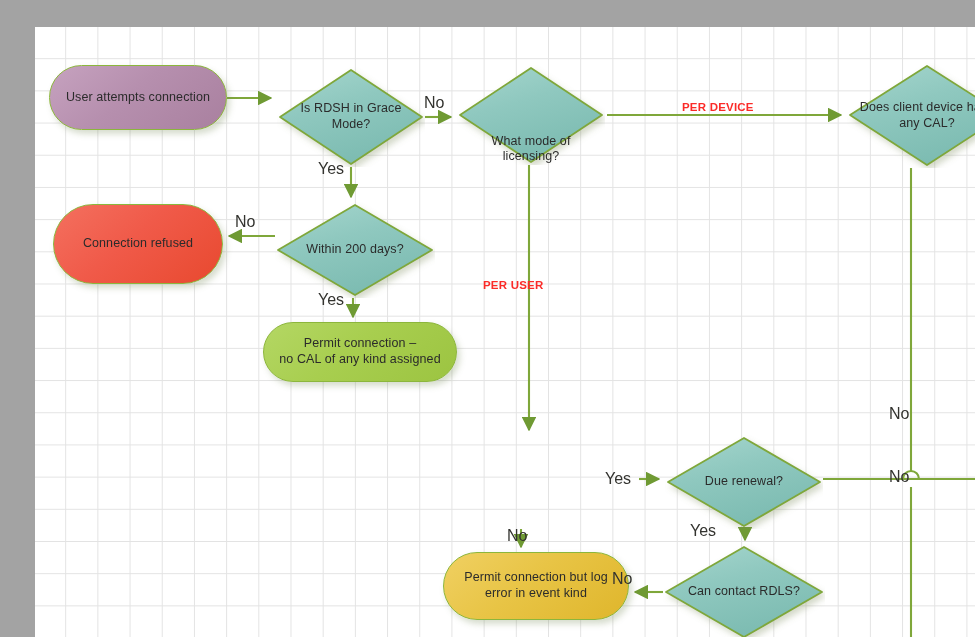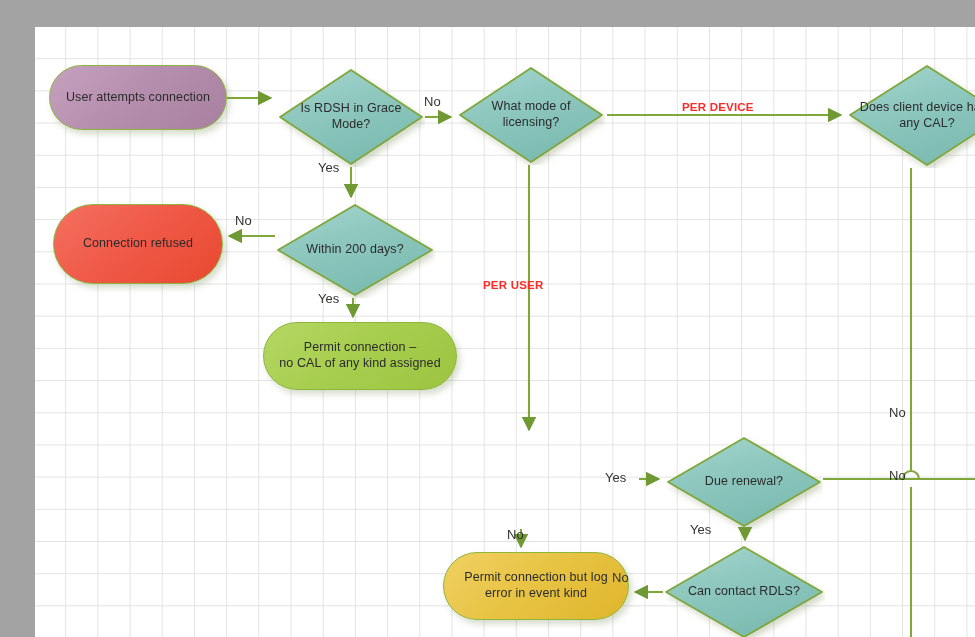--- a/index.html
+++ b/index.html
@@ -85,21 +85,21 @@
   .diamond .shape {
     position: absolute;
     left: 0; top: 0;
     width: 100%;
     height: 100%;
     z-index: 1;
   }
 
   .edge-label {
     position: absolute;
-    font-size: 13px;
+    font-size: 16px;
     color: #33332f;
     white-space: nowrap;
     z-index: 4;
   }
   .edge-label.big {
     font-size: 11.5px;
     font-weight: bold;
     color: #fb2b28;
     letter-spacing: .2px;
   }
@@ -164,21 +164,21 @@
       <span class="lbl">User attempts connection</span>
     </div>
 
     <div class="node diamond" style="left:242px; top:40px; width:148px; height:100px;">
       <svg class="shape" viewBox="0 0 148 100">
         <path d="M 74 3 L 145 50 L 74 97 L 3 50 Z" fill="url(#tealgrad)" stroke="#7fa73a" stroke-width="1.8" stroke-linejoin="round" filter="url(#nodeshadow)"></path>
       </svg>
       <span class="lbl">Is RDSH in Grace Mode?</span>
     </div>
 
-    <div class="node diamond" style="left:422px; top:38px; width:148px; height:100px;">
+    <div class="node diamond" style="left:422px; top:38px; width:148px; height:100px;align-items:flex-end;">
       <svg class="shape" viewBox="0 0 148 100">
         <path d="M 74 3 L 145 50 L 74 97 L 3 50 Z" fill="url(#tealgrad)" stroke="#7fa73a" stroke-width="1.8" stroke-linejoin="round" filter="url(#nodeshadow)"></path>
       </svg>
       <span class="lbl">What mode of licensing?</span>
     </div>
 
     <div class="node diamond" style="left:812px; top:36px; width:160px; height:105px;">
       <svg class="shape" viewBox="0 0 160 105">
         <path d="M 80 3 L 157 52 L 80 102 L 3 52 Z" fill="url(#tealgrad)" stroke="#7fa73a" stroke-width="1.8" stroke-linejoin="round" filter="url(#nodeshadow)"></path>
       </svg>
@@ -189,21 +189,21 @@
       <span class="lbl">Connection refused</span>
     </div>
 
     <div class="node diamond" style="left:240px; top:175px; width:160px; height:96px;">
       <svg class="shape" viewBox="0 0 160 96">
         <path d="M 80 3 L 157 48 L 80 93 L 3 48 Z" fill="url(#tealgrad)" stroke="#7fa73a" stroke-width="1.8" stroke-linejoin="round" filter="url(#nodeshadow)"></path>
       </svg>
       <span class="lbl">Within 200 days?</span>
     </div>
 
-    <div class="node term green" style="left:228px; top:295px; width:194px; height:68px; white-space:pre-line;">
+    <div class="node term green" style="left:228px; top:295px; width:194px; height:60px; white-space:pre-line;">
       <span class="lbl">Permit connection –
 no CAL of any kind assigned</span>
     </div>
 
 
     <div class="node diamond" style="left:630px; top:408px; width:158px; height:94px;">
       <svg class="shape" viewBox="0 0 158 94">
         <path d="M 79 3 L 155 47 L 79 91 L 3 47 Z" fill="url(#tealgrad)" stroke="#7fa73a" stroke-width="1.8" stroke-linejoin="round" filter="url(#nodeshadow)"></path>
       </svg>
       <span class="lbl">Due renewal?</span>

